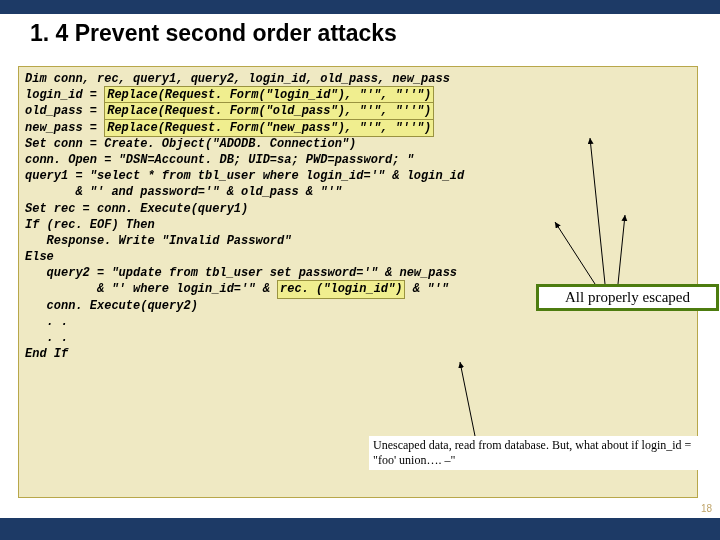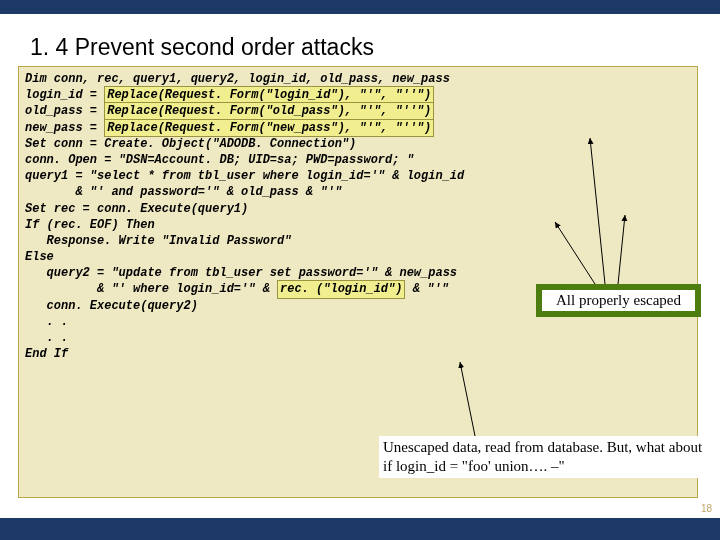--- a/index.html
+++ b/index.html
@@ -12,23 +12,23 @@
     overflow: hidden;
     position: relative;
   }
   .topbar {
     width: 100%;
     height: 14px;
     background: #1d3a66;
   }
   .title {
     font-size: 23px;
-    font-weight: normal;
+    font-weight: bold;
     color: #000;
-    margin: 20px 0 8px 30px;
+    margin: 6px 0 8px 30px;
   }
   .bottombar {
     position: absolute;
     bottom: 0;
     left: 0;
     width: 100%;
     height: 22px;
     background: #1d3a66;
   }
   .codebox {
@@ -55,37 +55,37 @@
     border: 1px solid #9a9340;
     padding: 0 2px;
     margin: -1px 0;
   }
   .note1 {
     position: absolute;
     left: 536px;
     top: 284px;
     width: 145px;
     background: #fff;
-    border: 6px solid #4d7c0f;
+    border: 3px solid #4d7c0f;
     font-family: "Times New Roman", serif;
     font-size: 15px;
     font-style: normal;
     font-weight: normal;
-    padding: 2px 4px;
+    padding: 2px 16px;
     text-align: center;
     z-index: 5;
   }
   .note2 {
     position: absolute;
-    left: 379px;
+    left: 369px;
     top: 436px;
     width: 330px;
     background: #fff;
     font-family: "Times New Roman", serif;
-    font-size: 15px;
+    font-size: 12px;
     font-style: normal;
     font-weight: normal;
     padding: 2px 4px;
     line-height: 1.25;
     z-index: 5;
   }
   .pagenum {
     position: absolute;
     right: 8px;
     bottom: 26px;

